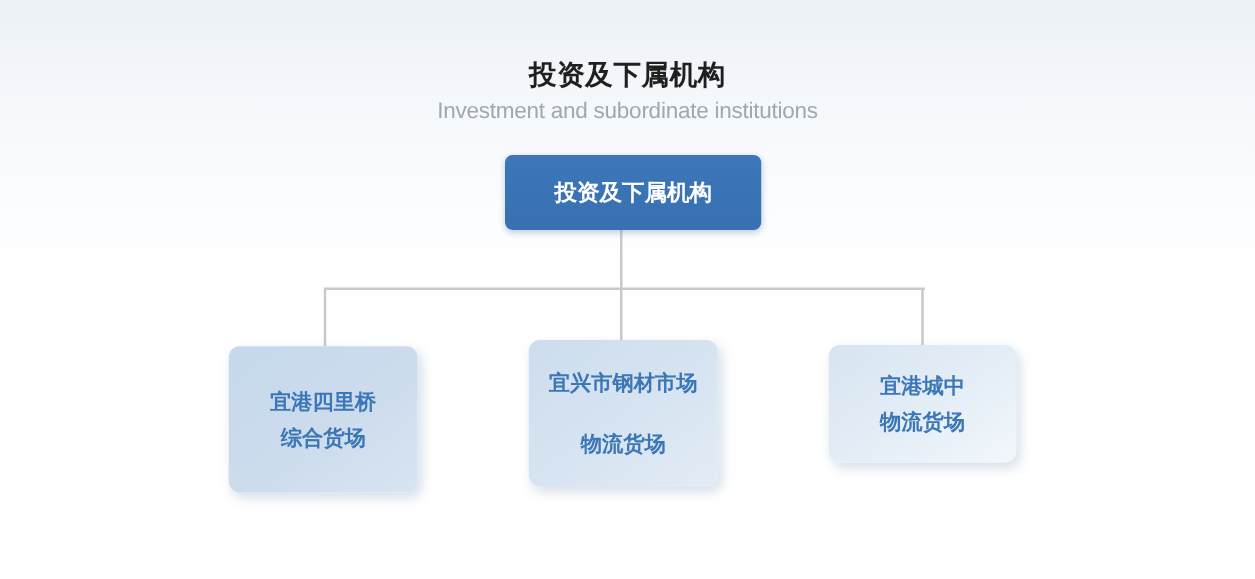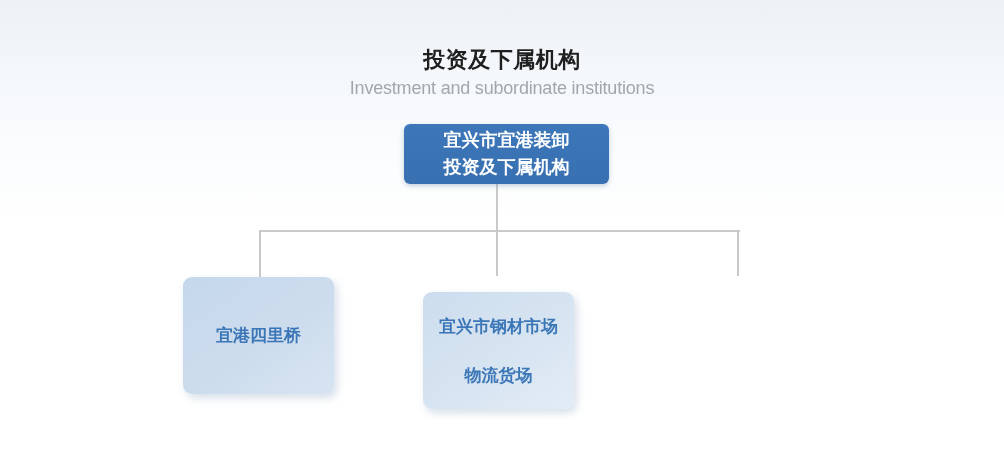--- a/index.html
+++ b/index.html
@@ -66,21 +66,21 @@
     line-height: 29px;
     box-shadow: 3px 4px 9px rgba(148, 170, 196, 0.38);
   }
   .node-child-0 {
     left: 183px;
     top: 277px;
     background: linear-gradient(145deg, #c5d8ec 0%, #cddced 55%, #d7e4f2 100%);
   }
   .node-child-1 {
     left: 423px;
-    top: 292px;
+    top: 272px;
     background: linear-gradient(145deg, #cdddee 0%, #d7e4f1 55%, #e2ecf6 100%);
     gap: 20px;
   }
   .node-child-2 {
     left: 663px;
     top: 276px;
     width: 150px;
     height: 94px;
     background: linear-gradient(145deg, #d7e4f1 0%, #e3edf6 50%, #f2f7fb 100%);
   }
@@ -104,27 +104,31 @@
     <div class="subtitle">Investment and subordinate institutions</div>
   </div>
 
   <div class="connector conn-root-down"></div>
   <div class="connector conn-horizontal"></div>
   <div class="connector conn-drop-0"></div>
   <div class="connector conn-drop-1"></div>
   <div class="connector conn-drop-2"></div>
 
   <div class="node node-root">
-    <span>宜兴市宜港装卸</span>
     <span>投资及下属机构</span>
   </div>
 
   <div class="node node-child node-child-0">
     <span>宜港四里桥</span>
+    <span>综合货场</span>
   </div>
 
   <div class="node node-child node-child-1">
     <span>宜兴市钢材市场</span>
     <span>物流货场</span>
   </div>
 
+  <div class="node node-child node-child-2">
+    <span>宜港城中</span>
+    <span>物流货场</span>
+  </div>
 
 </div>
 
 </body></html>

